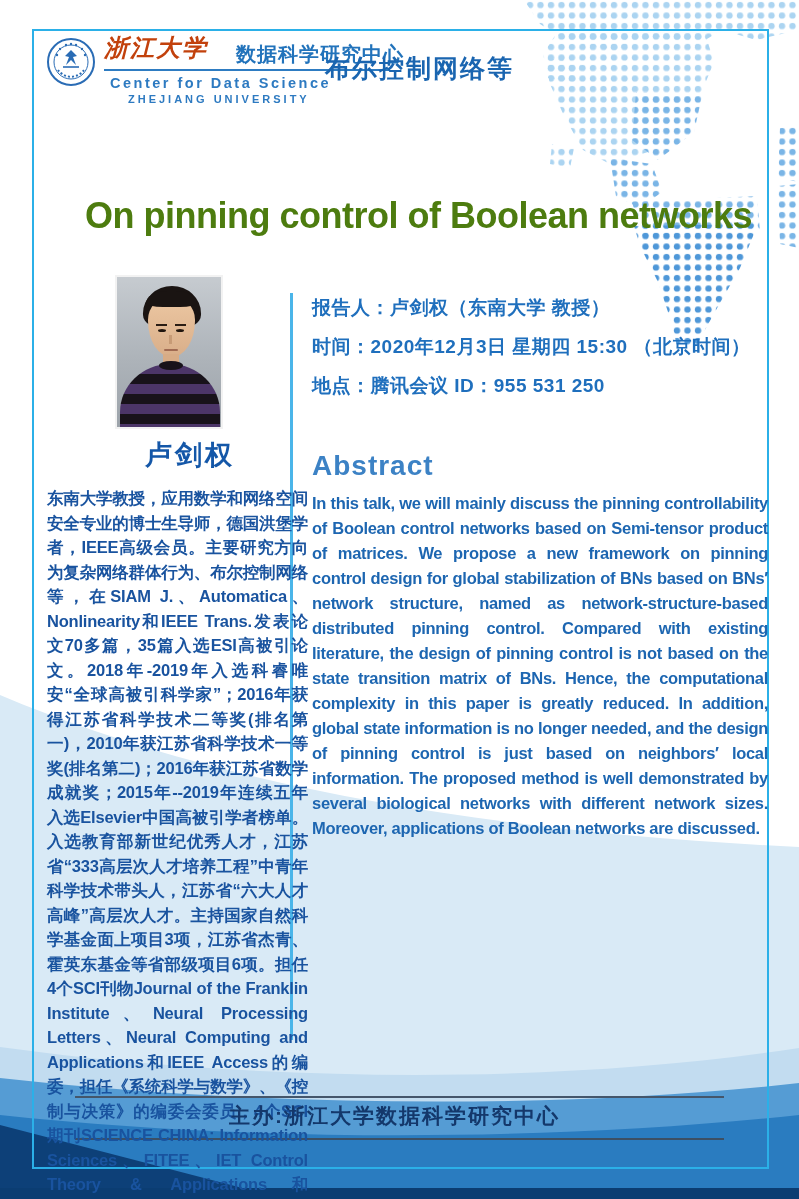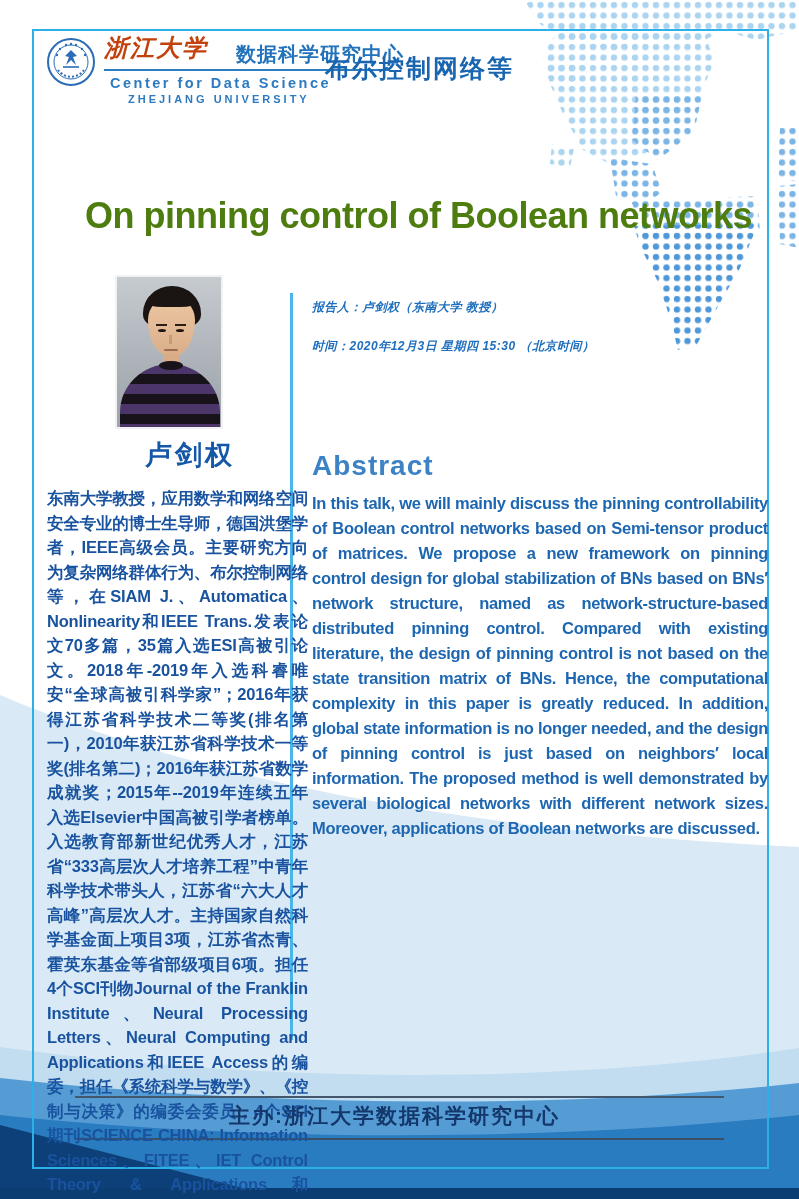--- a/index.html
+++ b/index.html
@@ -29,21 +29,21 @@
   .center-en{left:110px;top:75px;z-index:3;color:#2d7ac1;font-weight:bold;font-size:14.5px;letter-spacing:2.5px;}
   .uni-en{left:128px;top:93px;z-index:3;color:#2d7ac1;font-weight:bold;font-size:11px;letter-spacing:3px;}
   .forum{left:325px;top:52px;z-index:3;color:#1a65b0;font-weight:bold;font-size:25px;letter-spacing:2px;}
   
   .title{
     left:85px;top:195px;z-index:3;color:#4d7c0f;font-weight:bold;
     font-size:36px;letter-spacing:-0.5px;white-space:nowrap;
   }
   
   .divider{left:290px;top:293px;width:3px;height:747px;background:#4ab5e9;z-index:3;}
-  .info{left:312px;top:288px;z-index:3;color:#1f6fbd;font-weight:bold;font-size:12px;letter-spacing:0.5px;font-style:italic;}
+  .info{left:312px;top:288px;z-index:3;color:#1f6fbd;font-weight:bold;font-size:19px;letter-spacing:0.5px;}
   .info div{height:39px;line-height:39px;white-space:nowrap;}
   
   .photo{left:115px;top:275px;width:108px;height:154px;z-index:3;
     background:linear-gradient(180deg,#c6cbd0 0%,#adb3b9 55%,#9ca3aa 100%);
     border:2px solid #f2f2f2;box-sizing:border-box;overflow:hidden;}
   .photo .hair{position:absolute;left:26px;top:9px;width:58px;height:44px;background:#1a1412;
     border-radius:50% 50% 44% 44%/62% 62% 34% 34%;}
   .photo .face{position:absolute;left:31px;top:20px;width:47px;height:60px;
     background:linear-gradient(#ecc7a2,#d9ae89);border-radius:46% 46% 50% 50%/38% 38% 60% 60%;}
   .photo .fringe{position:absolute;left:29px;top:14px;width:51px;height:16px;background:#1a1412;
@@ -130,20 +130,21 @@
 <div class="abs center-en">Center for Data Science</div>
 <div class="abs uni-en">ZHEJIANG UNIVERSITY</div>
 <div class="abs forum">布尔控制网络等</div>
 
 <div class="abs title">On pinning control of Boolean networks</div>
 
 <div class="abs divider"></div>
 <div class="abs info">
   <div>报告人：卢剑权（东南大学 教授）</div>
   <div>时间：2020年12月3日 星期四  15:30 （北京时间）</div>
+  <div>地点：腾讯会议  ID：955 531 250</div>
 </div>
 
 <div class="abs photo">
   <div class="hair"></div>
   <div class="face"></div>
   <div class="fringe"></div>
   <div class="brow" style="left:39px"></div>
   <div class="brow" style="left:58px"></div>
   <div class="eye" style="left:41px"></div>
   <div class="eye" style="left:59px"></div>

